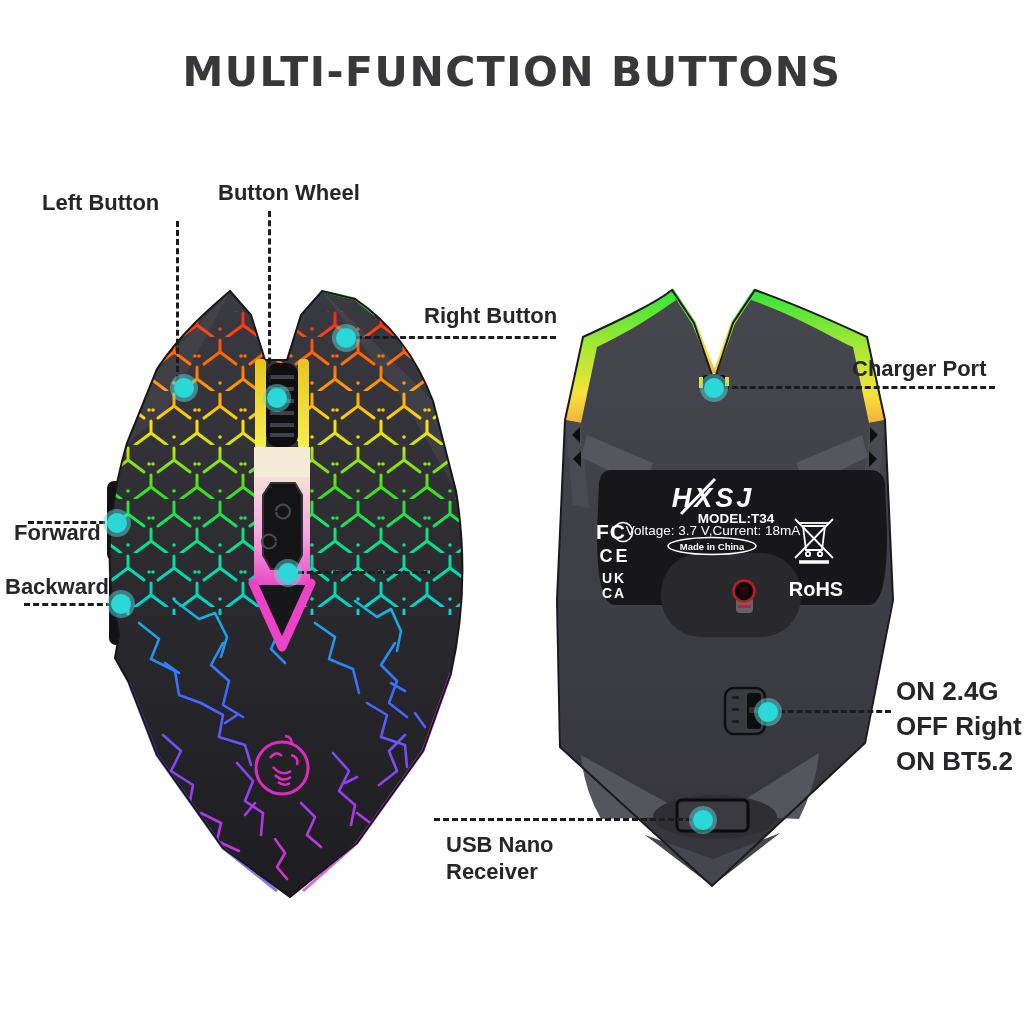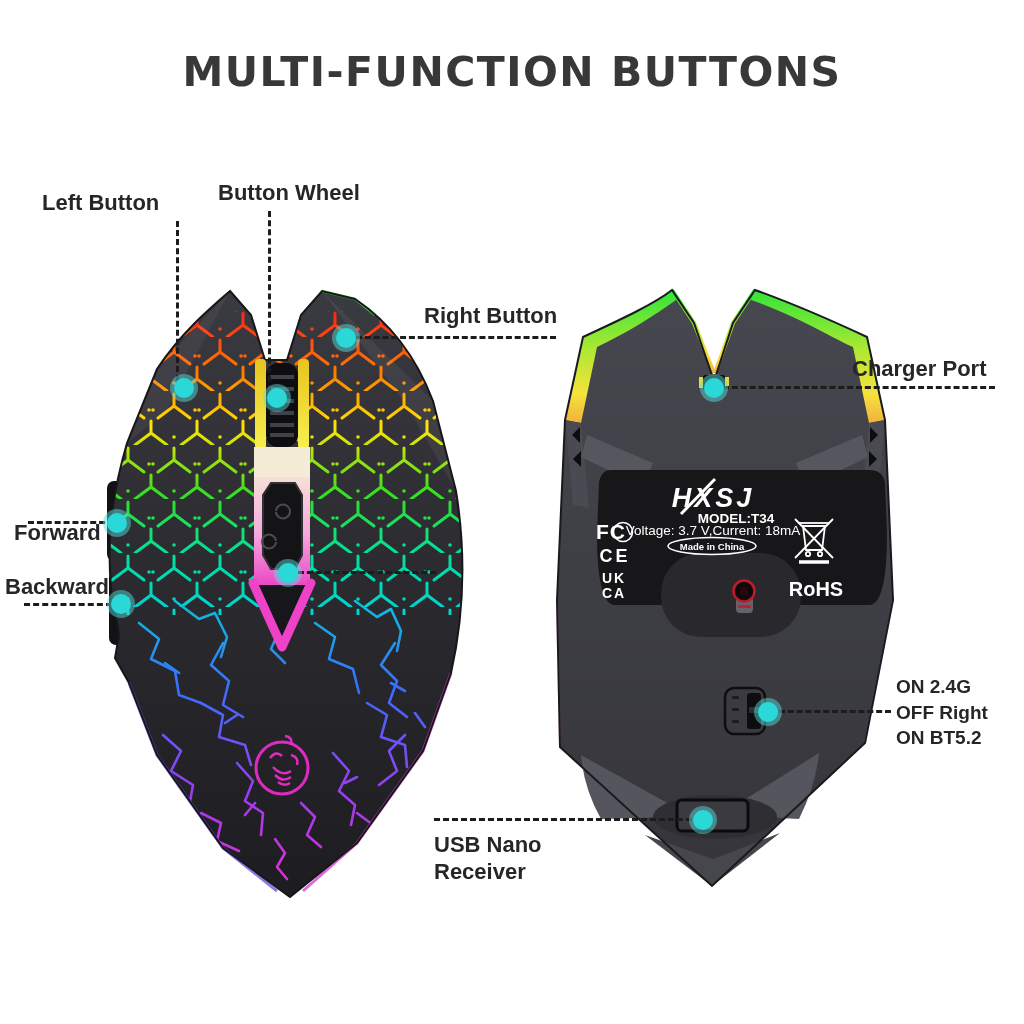--- a/index.html
+++ b/index.html
@@ -2,21 +2,21 @@
 <html><head>
 <meta charset="utf-8">
 <style>
   html,body{margin:0;padding:0;background:#ffffff;}
   #canvas{position:relative;width:1024px;height:1024px;background:#ffffff;overflow:hidden;
           font-family:"Liberation Sans", sans-serif;}
   .title{position:absolute;top:48px;left:0;width:1024px;text-align:center;
          font-size:41px;font-weight:800;letter-spacing:1.5px;color:#38383a;
          font-family:"DejaVu Sans", sans-serif;}
   .callout{position:absolute;color:#262628;font-weight:700;font-size:22px;line-height:1.22;}
-  .callout.small{font-size:19px;line-height:1.35;}
+  .callout.small{font-size:26px;line-height:1.35;}
   .hline{position:absolute;height:0;border-top:3px dashed #1c1c1c;}
   .vline{position:absolute;width:0;border-left:3px dashed #1c1c1c;}
   .dot{position:absolute;width:20px;height:20px;border-radius:50%;
        background:#2bd8d8;box-shadow:0 0 0 4px rgba(90,222,222,.48);}
   svg{position:absolute;}
   svg text{font-family:"Liberation Sans", sans-serif;}
 </style>
 </head>
 <body>
 
@@ -288,17 +288,17 @@
   <div class="dot" style="left:704px;top:378px"></div>
 
   <div class="callout small" style="left:896px;top:674px">
     <div>ON 2.4G</div>
     <div>OFF Right</div>
     <div>ON BT5.2</div>
   </div>
   <div class="hline" style="left:779px;top:710px;width:112px"></div>
   <div class="dot" style="left:758px;top:702px"></div>
 
-  <div class="callout" style="left:434px;top:832px;width:152px">USB Nano Receiver</div>
+  <div class="callout" style="left:446px;top:832px;width:152px">USB Nano Receiver</div>
   <div class="hline" style="left:434px;top:818px;width:258px"></div>
   <div class="dot" style="left:693px;top:810px"></div>
 
 </div>
 
 </body></html>

